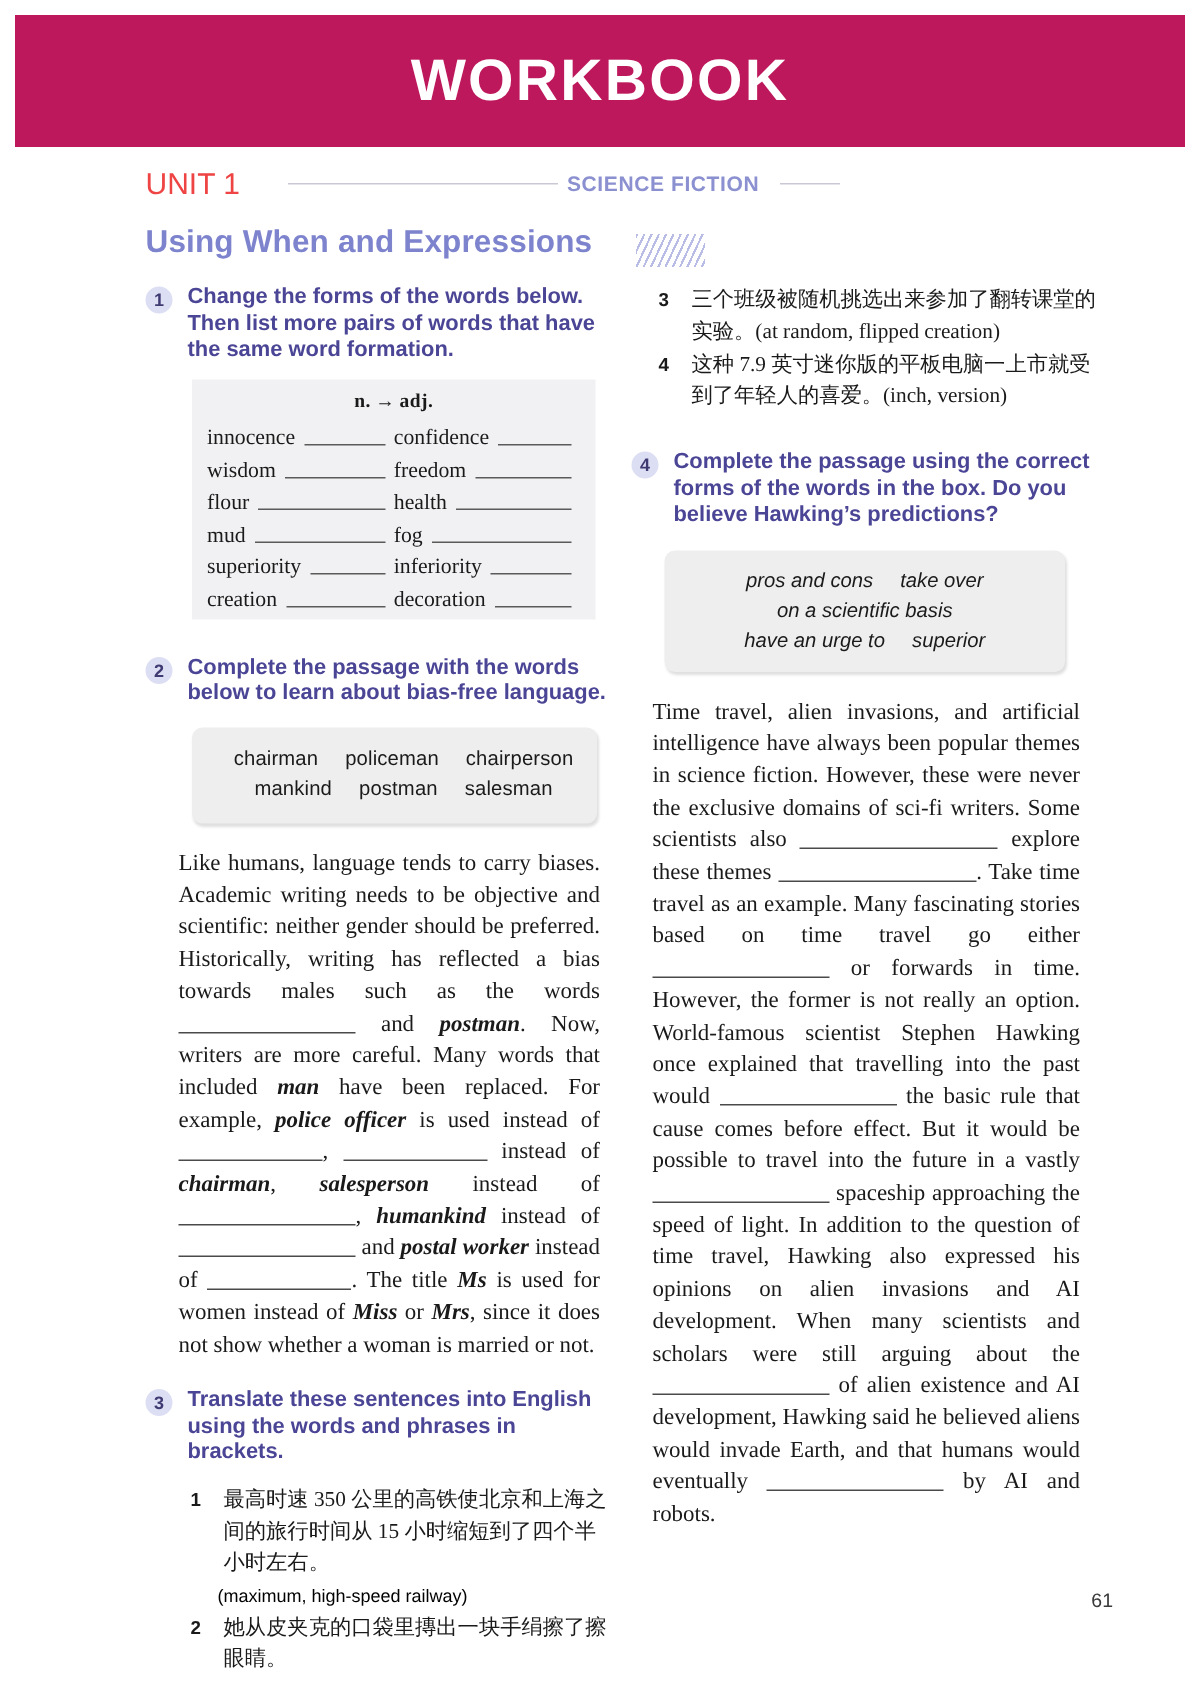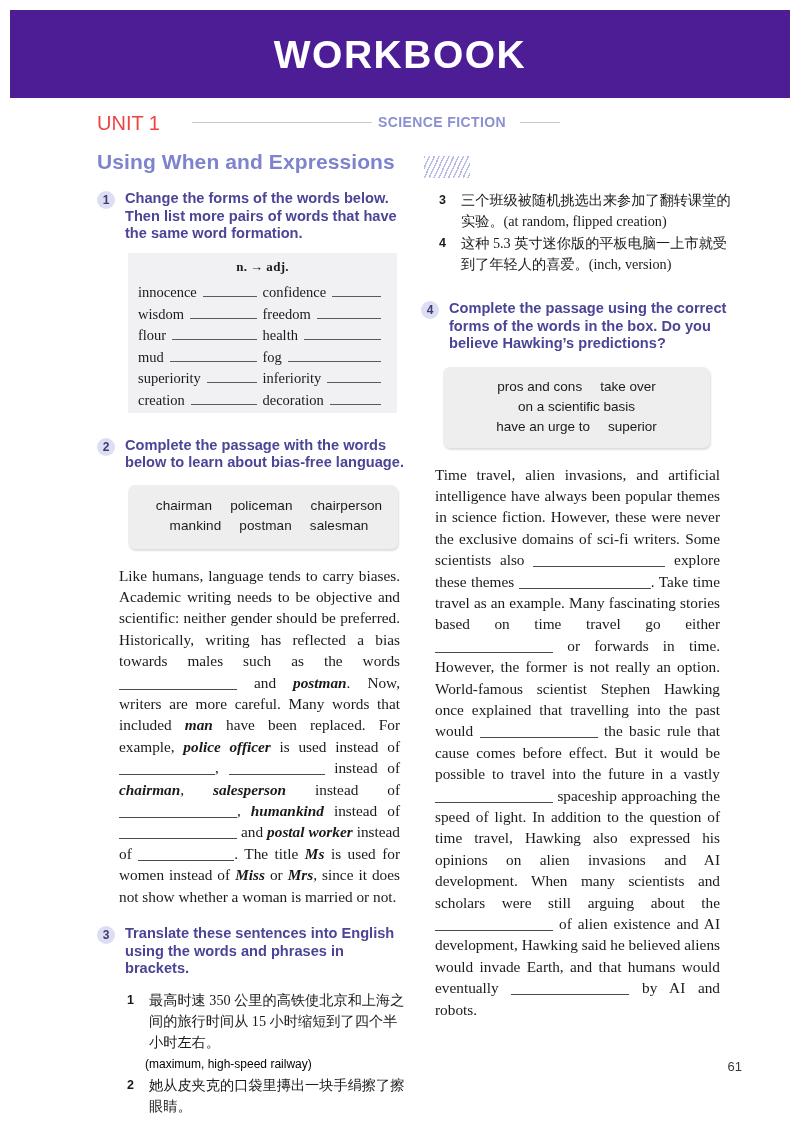--- a/index.html
+++ b/index.html
@@ -10,21 +10,21 @@
     position:relative;
     overflow:hidden;
   }
   .page{
     position:absolute;inset:0;
     background:#fff;
   }
   
   .banner{
     position:absolute;left:10px;top:10px;width:780px;height:88px;
-    background:#4c1d95;
+    background:#be185d;
   }
   .banner-title{
     position:absolute;left:0;right:0;top:50%;transform:translateY(-50%);
     text-align:center;color:#ffffff;
     font-family:"Liberation Sans", sans-serif;
     font-weight:bold;font-size:39px;letter-spacing:1.5px;
     line-height:1;
   }
   
   .unit-row{
@@ -94,21 +94,21 @@
   .wordbox{
     background:#eeeeee;border-radius:7px;
     box-shadow:1px 2px 2px rgba(0,0,0,0.13);
     font-family:"Liberation Sans", sans-serif;
     font-size:13.5px;color:#1a1a1a;
     text-align:center;
   }
   .wordbox-l{margin:13px 0 0 31px;width:258px;padding:11px 0 12px 12px;}
   .wordbox-l .wb-line{line-height:20.5px;letter-spacing:0.1px;}
   .wordbox-l .wb-line span{display:inline-block;}
-  .wordbox-r{margin:14px 0 0 22px;width:267px;padding:10px 0 11px 0;}
+  .wordbox-r{margin:14px 0 0 22px;width:267px;padding:10px 0 11px 0;font-style:italic;}
   .wordbox-r .wb-line{line-height:20px;}
   .wb-sp{display:inline-block;width:18px;}
   
   .passage{
     font-family:"Liberation Serif", serif;
     font-size:15.3px;color:#1a1a1a;
     line-height:21.4px;
     text-align:justify;
   }
   .passage-l{margin:16px 0 0 22px;width:281px;}
@@ -288,21 +288,21 @@
 
   <div class="col-right">
 
     <div class="slist slist-r">
       <div class="sitem">
         <span class="sitem-num">3</span>
         <div class="cn"><span>三个班级被随机挑选出来参加了翻转课堂的实验。</span><span>(at random, flipped creation)</span></div>
       </div>
       <div class="sitem">
         <span class="sitem-num">4</span>
-        <div class="cn"><span>这种 5.3 英寸迷你版的平板电脑一上市就受到了年轻人的喜爱。</span><span>(inch, version)</span></div>
+        <div class="cn"><span>这种 7.9 英寸迷你版的平板电脑一上市就受到了年轻人的喜爱。</span><span>(inch, version)</span></div>
       </div>
     </div>
 
     <div class="spacer-lg"></div>
 
     <div class="ex">
       <div class="ex-head">
         <div class="ex-num">4</div>
         <div class="ex-title">Complete the passage using the correct forms of the words in the box. Do you believe Hawking’s predictions?</div>
       </div>

